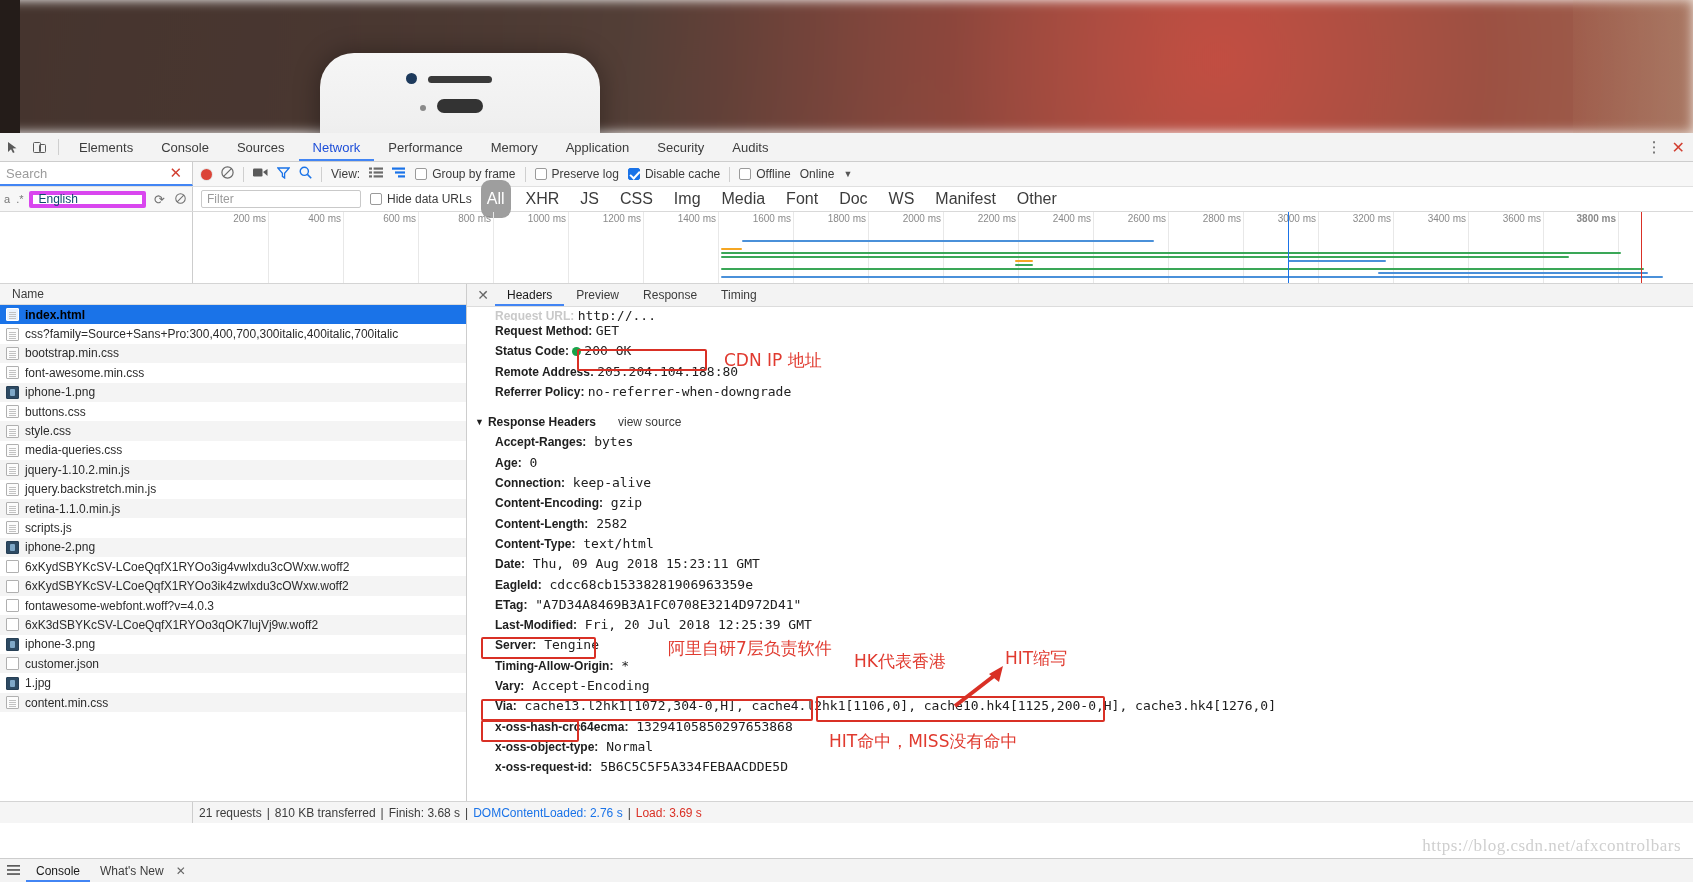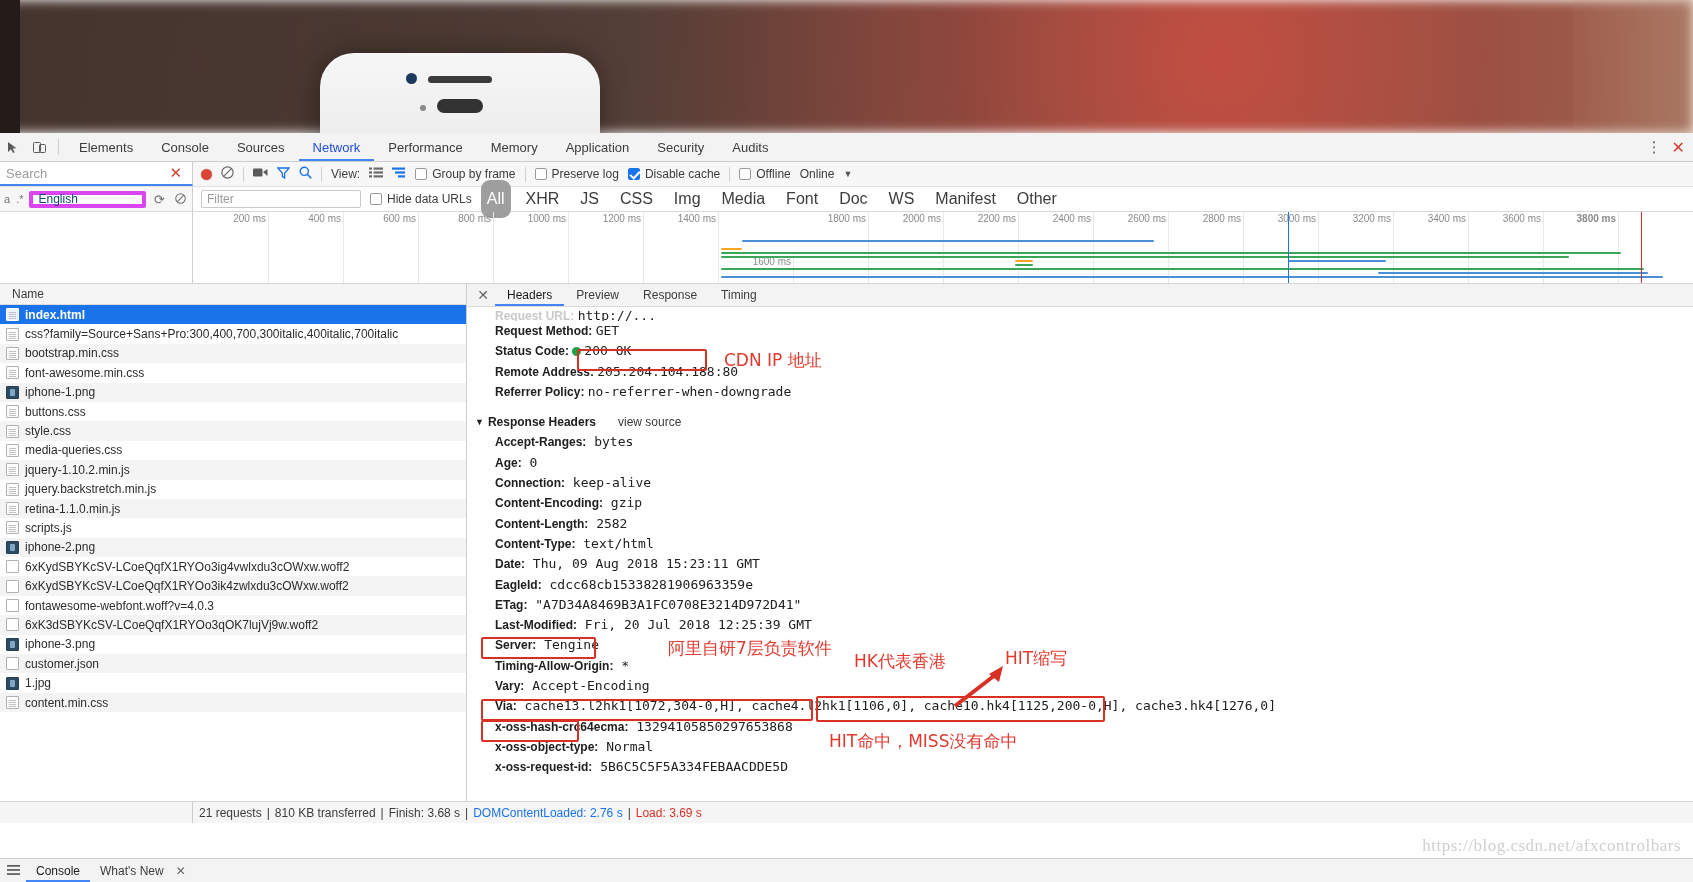--- a/index.html
+++ b/index.html
@@ -130,21 +130,21 @@
   
   .split { display:flex; height:517px; }
   .reqpane { width:467px; flex:0 0 467px; border-right:1px solid #cdcdcd; display:flex; flex-direction:column;
      background:#fff; }
   .reqhdr { height:21px; border-bottom:1px solid #dcdcdc; background:#f5f5f5;
      display:flex; align-items:center; padding-left:12px; font-size:12px; color:#3c3c3c; }
   .reqlist { flex:1; overflow:hidden; }
   .reqrow { height:19.4px; display:flex; align-items:center; padding-left:6px; font-size:12px;
      color:#2b2b2b; white-space:nowrap; }
   .reqrow:nth-child(odd) { background:#f4f4f4; }
-  .reqrow.sel { background:#1a73e8; color:#ffffff; font-weight:bold; }
+  .reqrow.sel { background:#1a73e8; color:#000000; font-weight:bold; }
   .fic { width:13px; height:13px; margin-right:6px; flex:0 0 13px; border:1px solid #b0b0b0;
      background:#fcfcfc; border-radius:1px; position:relative; }
   .fic.doc:after, .fic.doc:before {
      content:""; position:absolute; left:2px; right:2px; height:1px; background:#c2c2c2; }
   .fic.doc:before { top:3px; box-shadow:0 2px 0 #c2c2c2, 0 4px 0 #c2c2c2, 0 6px 0 #c2c2c2; }
   .fic.doc:after { display:none; }
   .fic.img { background:#2d4a63; border-color:#263f55; }
   .fic.img:before { content:""; position:absolute; left:3px; top:2px; width:5px; height:7px;
      background:#7fa8c8; border-radius:1px; }
   .fic.blank { background:#fff; }
@@ -365,21 +365,21 @@
           </div>
           <div class="ov-tick" style="left: 25%;">
             <span>1000 ms</span>
           </div>
           <div class="ov-tick" style="left: 30%;">
             <span>1200 ms</span>
           </div>
           <div class="ov-tick" style="left: 35%;">
             <span>1400 ms</span>
           </div>
-          <div class="ov-tick" style="left: 40%; margin-top: 43px;">
+          <div class="ov-tick" style="left: 40%;">
             <span>1600 ms</span>
           </div>
           <div class="ov-tick" style="left: 45%;">
             <span>1800 ms</span>
           </div>
           <div class="ov-tick" style="left: 50%;">
             <span>2000 ms</span>
           </div>
           <div class="ov-tick" style="left: 55%;">
             <span>2200 ms</span>

